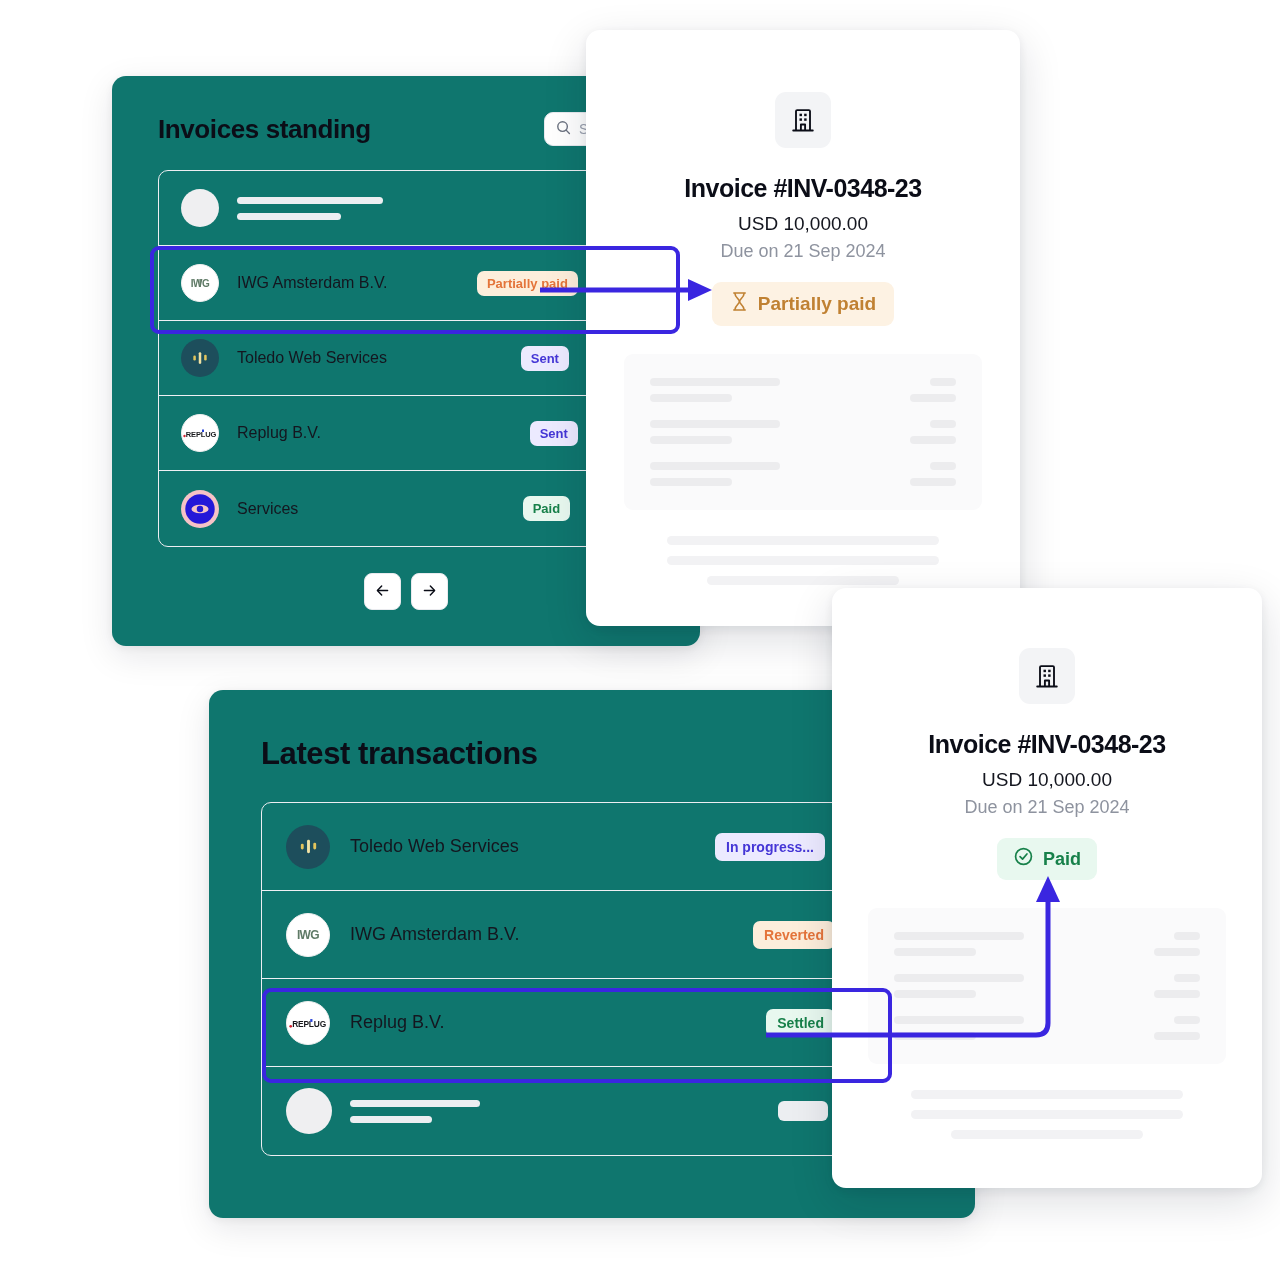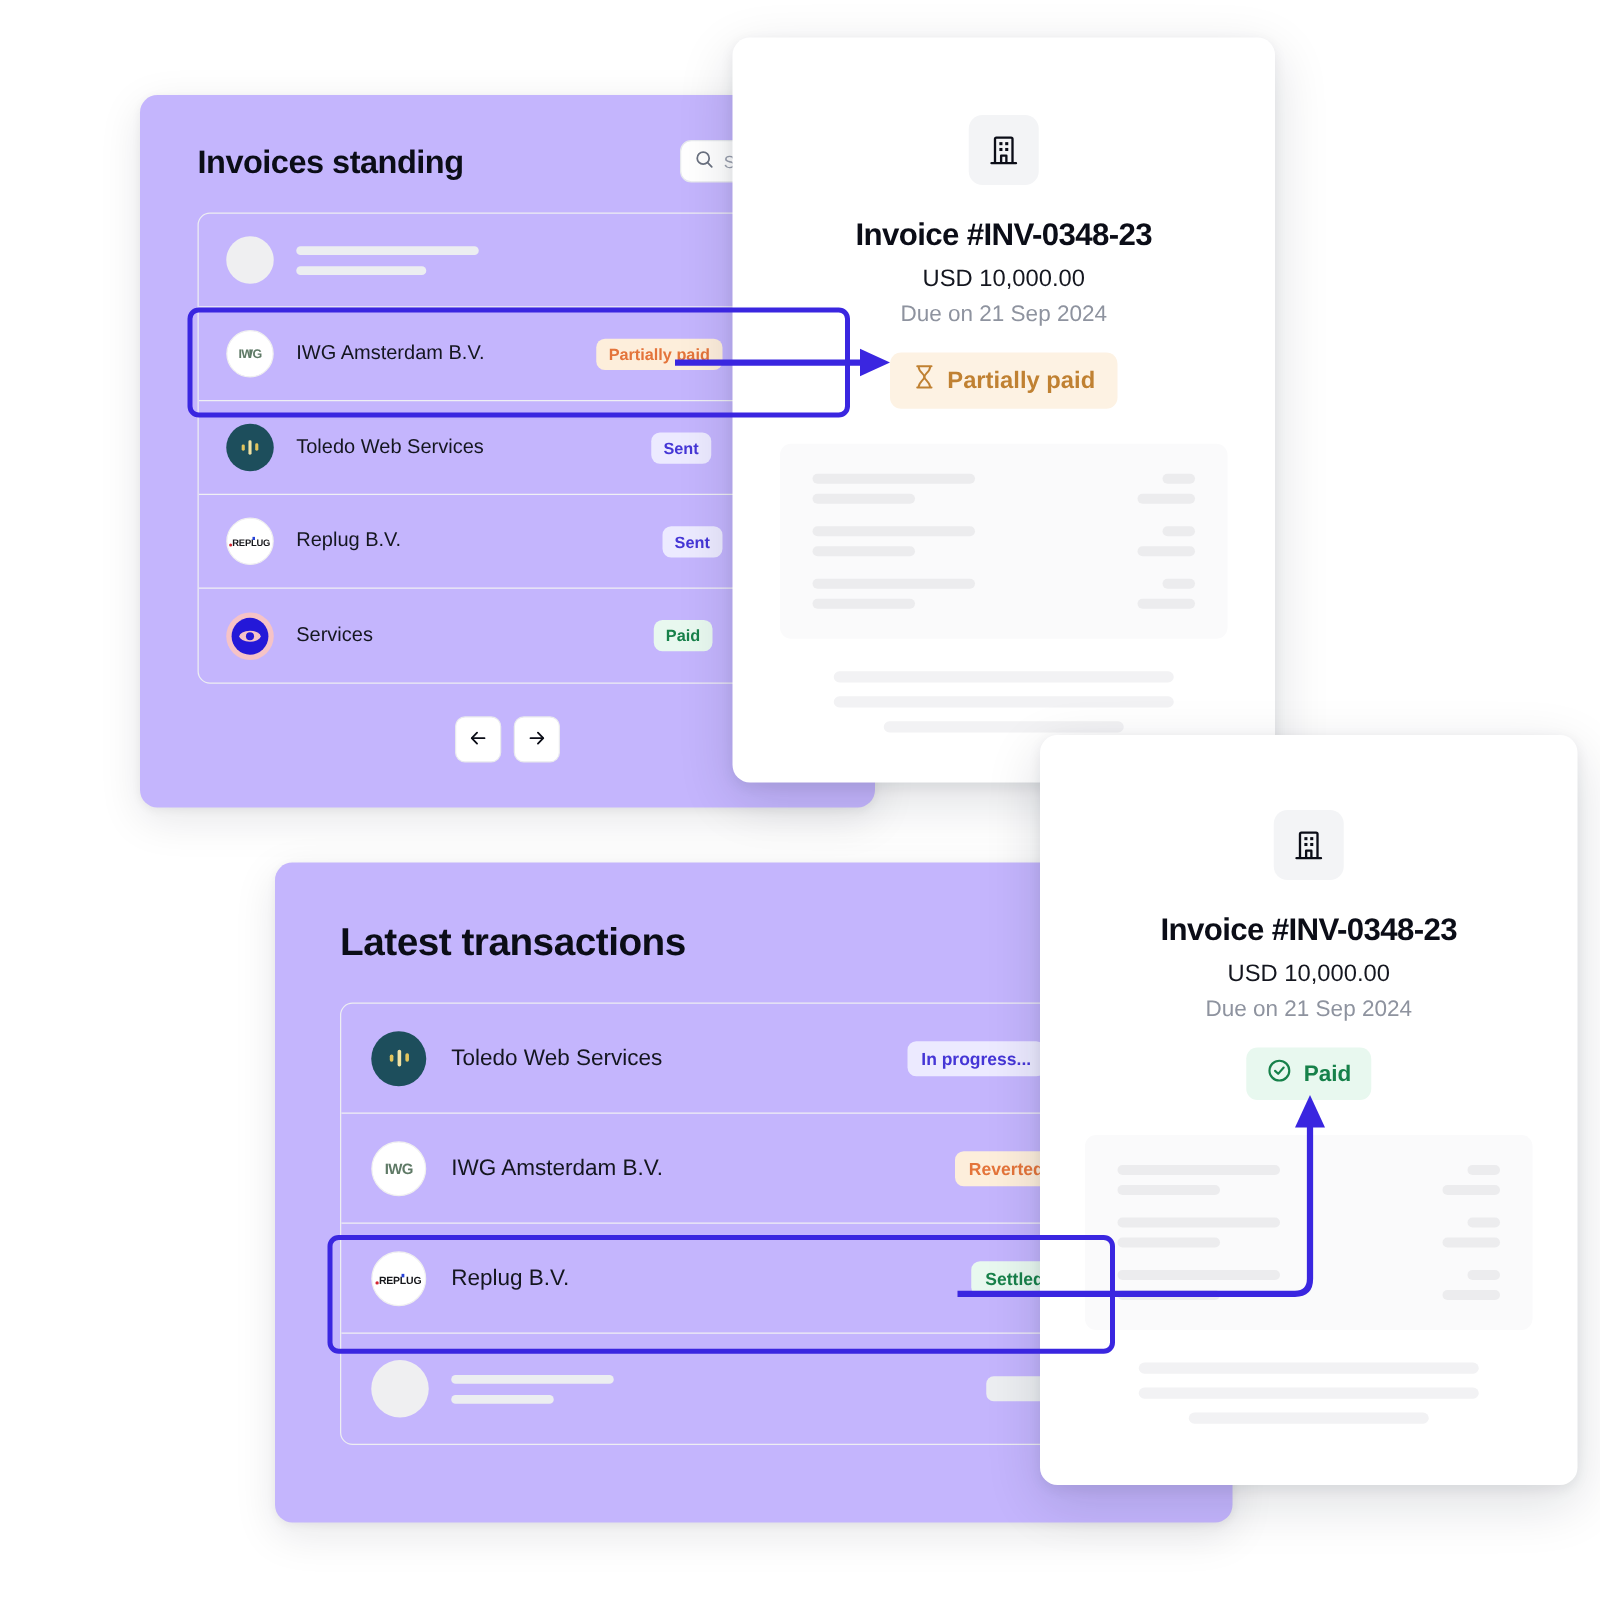--- a/index.html
+++ b/index.html
@@ -8,21 +8,21 @@
     background:#ffffff;
     font-family:"Liberation Sans", sans-serif;
     overflow:hidden;
     position:relative;
   }
   .stage{position:absolute;inset:0;}
 
   
   .card{
     position:absolute;
-    background:#c4b5fd;
+    background:#0f766e;
     border-radius:16px;
     box-shadow:0 10px 34px rgba(17,24,39,.10), 0 2px 8px rgba(17,24,39,.06);
   }
 
   
   #invoices-card{
     left:112px; top:76px; width:588px; height:570px;
     border-radius:14px;
   }
   .card-head{
@@ -86,21 +86,21 @@
     margin-top:26px;
   }
   .pg-btn{
     width:37px;height:37px;border:1px solid #e9eaee;border-radius:8px;
     background:#fff;display:flex;align-items:center;justify-content:center;
     cursor:pointer;padding:0;
   }
 
   
   #transactions-card{
-    left:220px; top:690px; width:766px; height:528px;
+    left:209px; top:690px; width:766px; height:528px;
     border-radius:14px;
   }
   #transactions-card .card-head{padding:46px 48px 0 52px;}
   #transactions-card .card-title{font-size:31px;}
   #transactions-card .list{margin:30px 48px 0 52px;}
   #transactions-card .row{height:88px;padding:0 24px;}
   #transactions-card .logo{width:44px;height:44px;}
   #transactions-card .row-name{font-size:18px;margin-left:20px;}
   #transactions-card .badge{font-size:14px;padding:6px 11px;}
   #transactions-card .amount{font-size:18px;}

